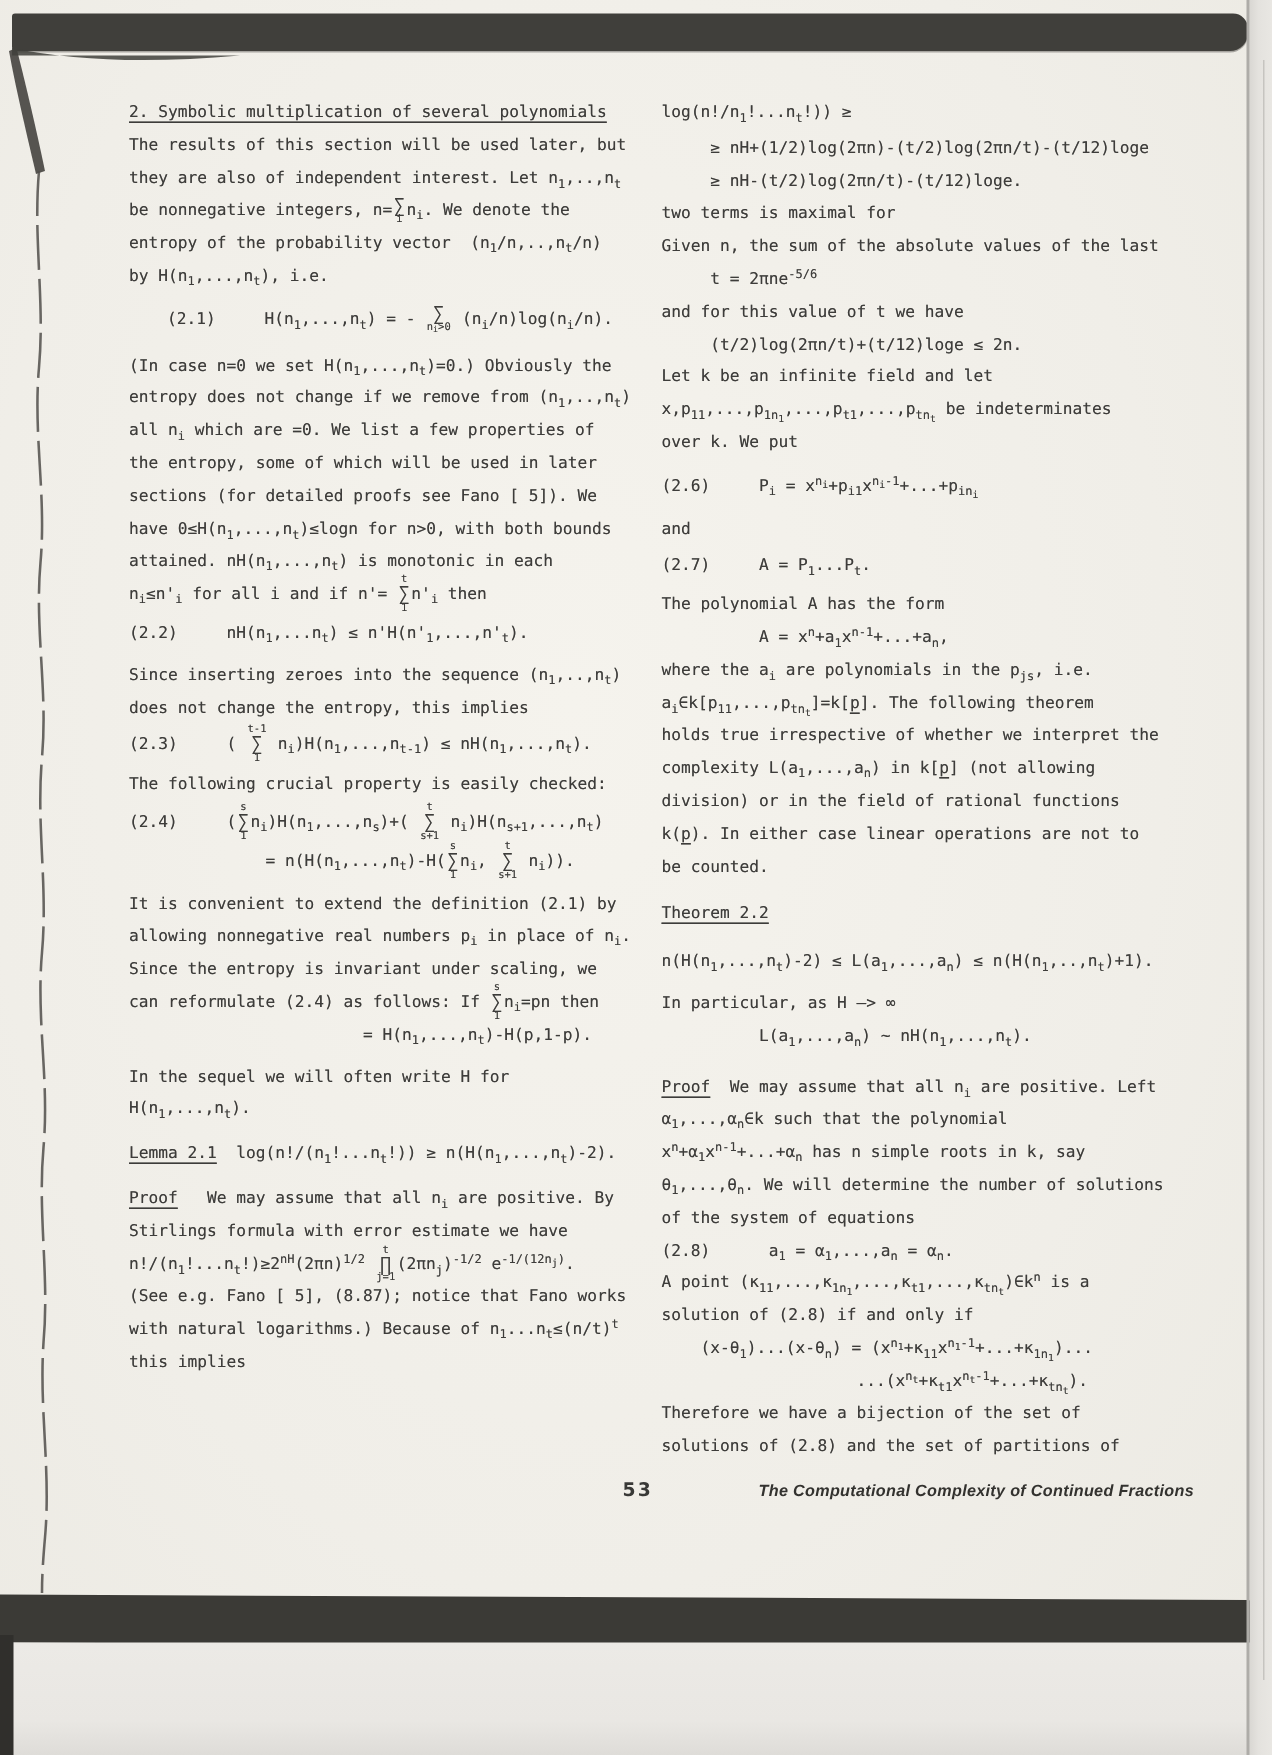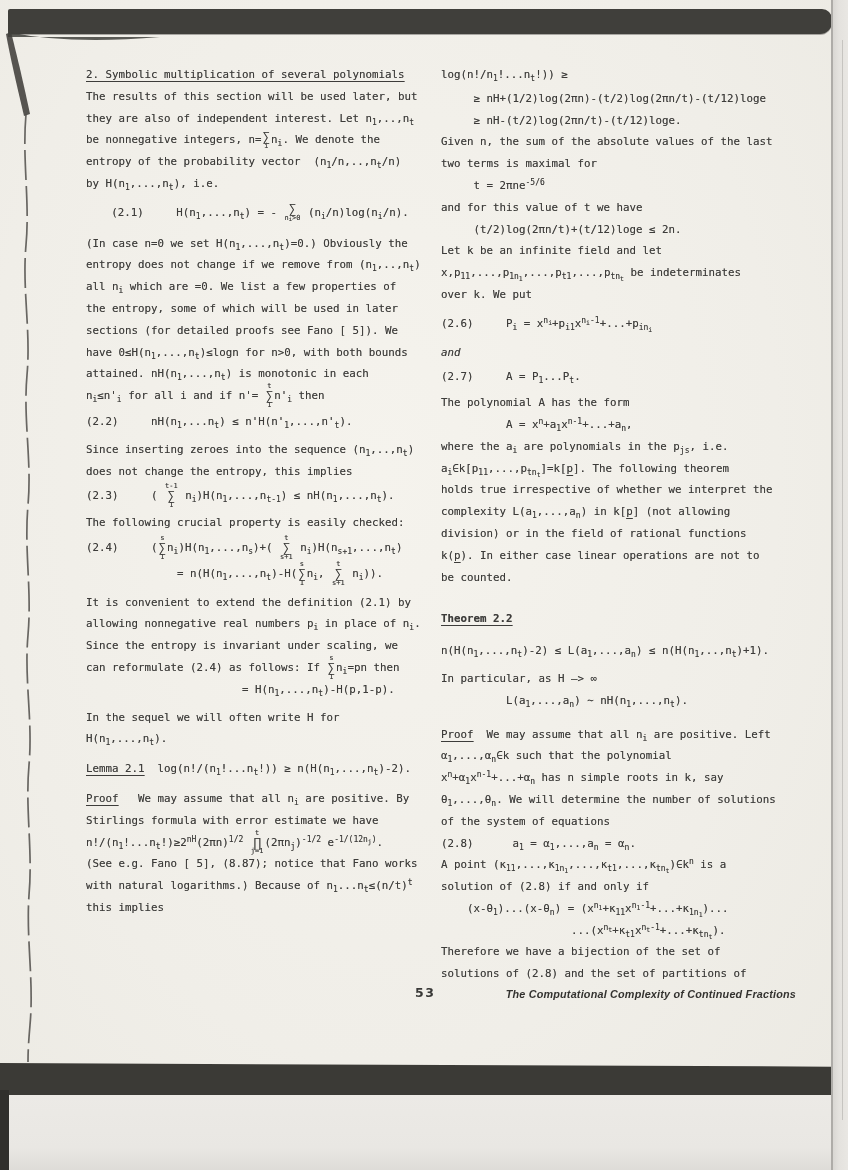--- a/index.html
+++ b/index.html
@@ -145,41 +145,41 @@
       <div class="line">Stirlings formula with error estimate we have</div>
       <div class="line">n!/(n<sub>1</sub>!...n<sub>t</sub>!)≥2<sup>nH</sup>(2πn)<sup>1/2</sup> <span class="stk"><span class="stk-t">t</span><span class="stk-m">∏</span><span class="stk-b">j=1</span></span>(2πn<sub>j</sub>)<sup>-1/2</sup> e<sup>-1/(12n<sub>j</sub>)</sup>.</div>
       <div class="line">(See e.g. Fano [ 5], (8.87); notice that Fano works</div>
       <div class="line">with natural logarithms.) Because of n<sub>1</sub>...n<sub>t</sub>≤(n/t)<sup>t</sup></div>
       <div class="line">this implies</div>
     </div>
   <div class="col col-right" id="col-right">
       <div class="line">log(n!/n<sub>1</sub>!...n<sub>t</sub>!)) ≥</div>
       <div class="line" style="margin-top: 2px;">     ≥ nH+(1/2)log(2πn)-(t/2)log(2πn/t)-(t/12)loge</div>
       <div class="line">     ≥ nH-(t/2)log(2πn/t)-(t/12)loge.</div>
+      <div class="line">two terms is maximal for</div>
       <div class="line">Given n, the sum of the absolute values of the last</div>
-      <div class="line">two terms is maximal for</div>
       <div class="line">     t = 2πne<sup>-5/6</sup></div>
       <div class="line">and for this value of t we have</div>
       <div class="line">     (t/2)log(2πn/t)+(t/12)loge ≤ 2n.</div>
       <div class="line">Let k be an infinite field and let</div>
       <div class="line">x,p<sub>11</sub>,...,p<sub>1n<sub>1</sub></sub>,...,p<sub>t1</sub>,...,p<sub>tn<sub>t</sub></sub> be indeterminates</div>
       <div class="line">over k. We put</div>
       <div class="line" style="margin-top: 7px;">(2.6)     P<sub>i</sub> = x<sup>n<sub>i</sub></sup>+p<sub>i1</sub>x<sup>n<sub>i</sub>-1</sup>+...+p<sub>in<sub>i</sub></sub></div>
-      <div class="line" style="margin-top: 7px; font-style: italic;">and</div>
+      <div class="line" style="margin-top: 7px;">and</div>
       <div class="line" style="margin-top: 3px;">(2.7)     A = P<sub>1</sub>...P<sub>t</sub>.</div>
       <div class="line" style="margin-top: 4px;">The polynomial A has the form</div>
       <div class="line">          A = x<sup>n</sup>+a<sub>1</sub>x<sup>n-1</sup>+...+a<sub>n</sub>,</div>
       <div class="line">where the a<sub>i</sub> are polynomials in the p<sub>js</sub>, i.e.</div>
       <div class="line">a<sub>i</sub>∈k[p<sub>11</sub>,...,p<sub>tn<sub>t</sub></sub>]=k[<span class="ul">p</span>]. The following theorem</div>
       <div class="line">holds true irrespective of whether we interpret the</div>
       <div class="line">complexity L(a<sub>1</sub>,...,a<sub>n</sub>) in k[<span class="ul">p</span>] (not allowing</div>
       <div class="line">division) or in the field of rational functions</div>
       <div class="line">k(<span class="ul">p</span>). In either case linear operations are not to</div>
       <div class="line">be counted.</div>
-      <div class="line" style="margin-top: 20px; font-weight: bold;"><span class="ul">Theorem 2.2</span></div>
+      <div class="line" style="margin-top: 10px;"><span class="ul">Theorem 2.2</span></div>
       <div class="line" style="margin-top: 10px;">n(H(n<sub>1</sub>,...,n<sub>t</sub>)-2) ≤ L(a<sub>1</sub>,...,a<sub>n</sub>) ≤ n(H(n<sub>1</sub>,..,n<sub>t</sub>)+1).</div>
       <div class="line" style="margin-top: 6px;">In particular, as H —&gt; ∞</div>
       <div class="line">          L(a<sub>1</sub>,...,a<sub>n</sub>) ∼ nH(n<sub>1</sub>,...,n<sub>t</sub>).</div>
       <div class="line" style="margin-top: 12px;"><span class="ul">Proof</span>  We may assume that all n<sub>i</sub> are positive. Left</div>
       <div class="line">α<sub>1</sub>,...,α<sub>n</sub>∈k such that the polynomial</div>
       <div class="line">x<sup>n</sup>+α<sub>1</sub>x<sup>n-1</sup>+...+α<sub>n</sub> has n simple roots in k, say</div>
       <div class="line">θ<sub>1</sub>,...,θ<sub>n</sub>. We will determine the number of solutions</div>
       <div class="line">of the system of equations</div>
       <div class="line">(2.8)      a<sub>1</sub> = α<sub>1</sub>,...,a<sub>n</sub> = α<sub>n</sub>.</div>
       <div class="line">A point (κ<sub>11</sub>,...,κ<sub>1n<sub>1</sub></sub>,...,κ<sub>t1</sub>,...,κ<sub>tn<sub>t</sub></sub>)∈k<sup>n</sup> is a</div>

